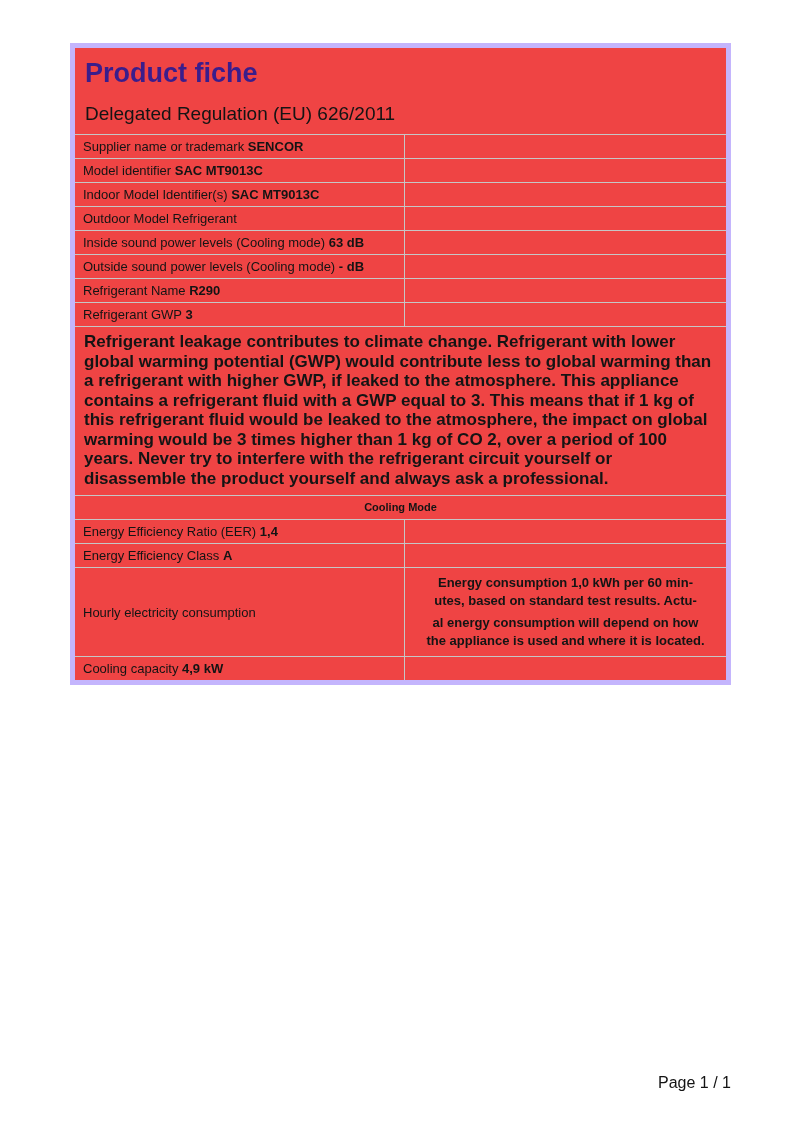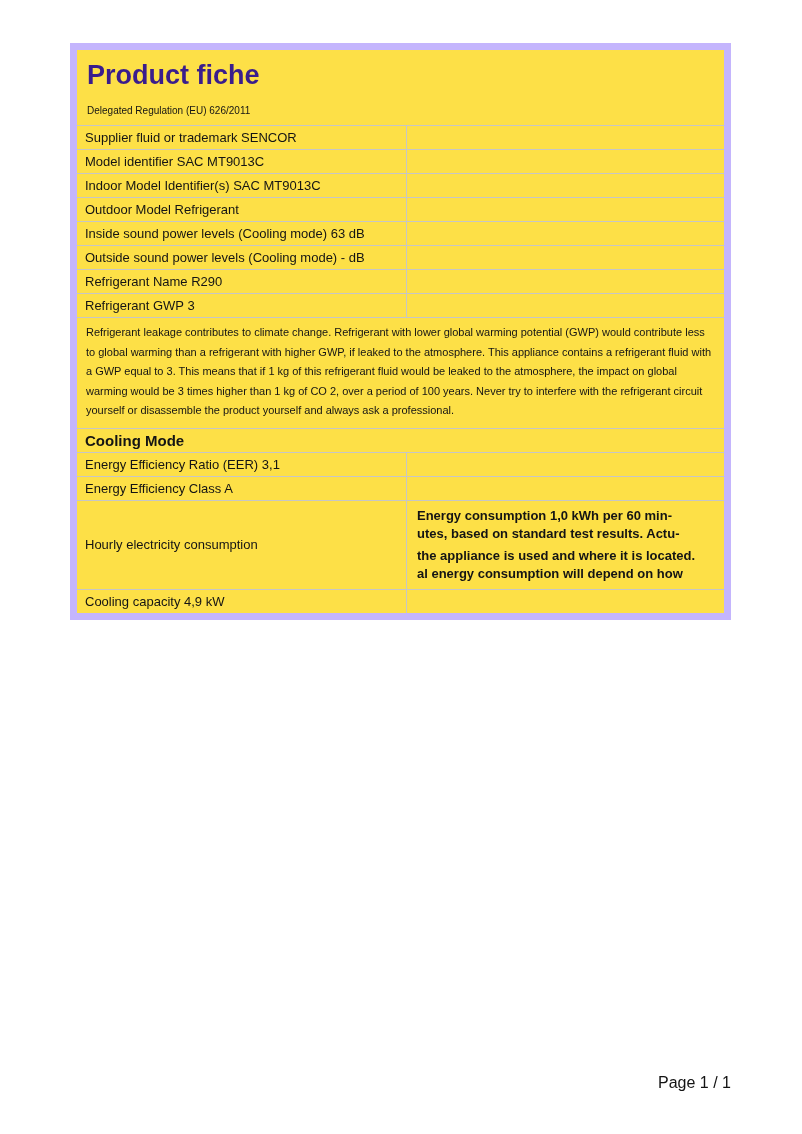--- a/index.html
+++ b/index.html
@@ -11,61 +11,63 @@
     font-family: "Liberation Sans", sans-serif;
     color: #141414;
     position: relative;
     overflow: hidden;
   }
   .sheet {
     position: absolute;
     left: 70px;
     top: 43px;
     width: 661px;
-    border: 7px solid #c4b5fd;
-    background: #fde047;
+    border: 5px solid #c4b5fd;
+    background: #ef4444;
   }
   .titleblock { padding: 8px 10px 9px 10px; }
   .doc-title {
     margin: 2px 0 14px 0;
     font-size: 27px;
     font-weight: 700;
     color: #3a1d8c;
   }
-  .doc-subtitle { font-size: 10px; margin: 0; }
+  .doc-subtitle { font-size: 19px; margin: 0; }
   .t-row {
     display: flex;
     border-top: 1px solid #c6c6c6;
     font-size: 13px;
     line-height: 15px;
   }
   .cell { padding: 4px 8px; }
   .cl { width: 330px; border-right: 1px solid #c6c6c6; }
   .cr { flex: 1; }
-  .val { font-weight: 400; }
+  .val { font-weight: 700; }
   .para {
     border-top: 1px solid #c6c6c6;
     padding: 5px 9px 7px 9px;
-    font-size: 11px;
+    font-size: 17px;
     line-height: 19.5px;
+    font-weight: bold;
   }
   .section {
     border-top: 1px solid #c6c6c6;
     padding: 4px 8px;
-    font-size: 15px;
+    font-size: 11px;
     font-weight: 700;
     line-height: 15px;
+    text-align: center;
   }
   .hourly .cl { display: flex; align-items: center; text-align: center; }
   .note {
     flex: 1;
     display: flex;
     flex-direction: column;
     justify-content: center;
-    text-align: left;
+    text-align: center;
     font-weight: 700;
     font-size: 13px;
     line-height: 18px;
     padding: 6px 10px;
   }
   .note .note-line:nth-child(3) { margin-top: 4px; }
   .footer {
     position: absolute;
     right: 71px;
     bottom: 42px;
@@ -77,21 +79,21 @@
 <body>
 
 <div class="sheet">
 
   <div class="titleblock">
     <h1 class="doc-title">Product fiche</h1>
     <p class="doc-subtitle">Delegated Regulation (EU) 626/2011</p>
   </div>
 
   <div class="t-row">
-    <div class="cell cl"><span>Supplier fluid or trademark</span> <span class="val">SENCOR</span></div>
+    <div class="cell cl"><span>Supplier name or trademark</span> <span class="val">SENCOR</span></div>
     <div class="cell cr"></div>
   </div>
 
   <div class="t-row">
     <div class="cell cl"><span>Model identifier</span> <span class="val">SAC MT9013C</span></div>
     <div class="cell cr"></div>
   </div>
 
   <div class="t-row">
     <div class="cell cl"><span>Indoor Model Identifier(s)</span> <span class="val">SAC MT9013C</span></div>
@@ -121,38 +123,38 @@
   <div class="t-row">
     <div class="cell cl"><span>Refrigerant GWP</span> <span class="val">3</span></div>
     <div class="cell cr"></div>
   </div>
 
   <div class="para">Refrigerant leakage contributes to climate change. Refrigerant with lower global warming potential (GWP) would contribute less to global warming than a refrigerant with higher GWP, if leaked to the atmosphere. This appliance contains a refrigerant fluid with a GWP equal to 3. This means that if 1 kg of this refrigerant fluid would be leaked to the atmosphere, the impact on global warming would be 3 times higher than 1 kg of CO 2, over a period of 100 years. Never try to interfere with the refrigerant circuit yourself or disassemble the product yourself and always ask a professional.</div>
 
   <div class="section">Cooling Mode</div>
 
   <div class="t-row">
-    <div class="cell cl"><span>Energy Efficiency Ratio (EER)</span> <span class="val">3,1</span></div>
+    <div class="cell cl"><span>Energy Efficiency Ratio (EER)</span> <span class="val">1,4</span></div>
     <div class="cell cr"></div>
   </div>
 
   <div class="t-row">
     <div class="cell cl"><span>Energy Efficiency Class</span> <span class="val">A</span></div>
     <div class="cell cr"></div>
   </div>
 
   <div class="t-row hourly">
     <div class="cell cl">
         <span>Hourly electricity consumption</span>
       </div>
     <div class="note">
       <div class="note-line">Energy consumption 1,0 kWh per 60 min-</div>
       <div class="note-line">utes, based on standard test results. Actu-</div>
+      <div class="note-line">al energy consumption will depend on how</div>
       <div class="note-line">the appliance is used and where it is located.</div>
-      <div class="note-line">al energy consumption will depend on how</div>
     </div>
   </div>
 
   <div class="t-row">
     <div class="cell cl"><span>Cooling capacity</span> <span class="val">4,9 kW</span></div>
     <div class="cell cr"></div>
   </div>
 
 </div>
 

